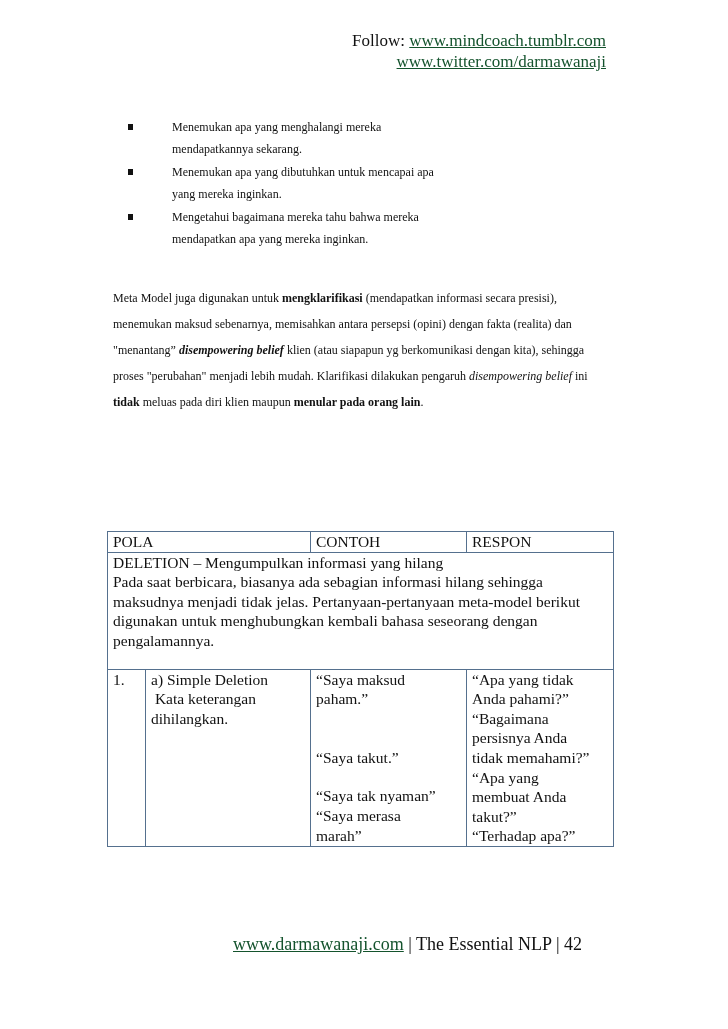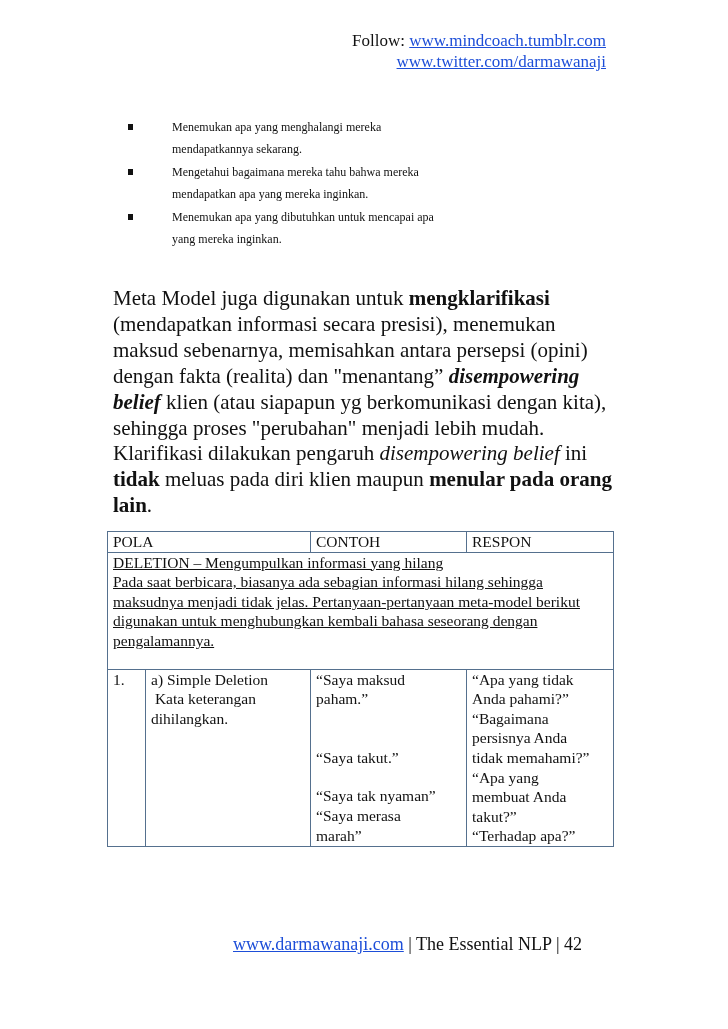--- a/index.html
+++ b/index.html
@@ -5,33 +5,33 @@
   html, body { margin: 0; padding: 0; background: #ffffff; }
   body {
     width: 728px; height: 1029px; position: relative; overflow: hidden;
     font-family: "Liberation Serif", "DejaVu Serif", serif;
     color: #111111;
   }
   .header {
     position: absolute; right: 122px; top: 30px; text-align: right;
     font-size: 17px; line-height: 21px;
   }
-  .link { color: #1d4ed8; text-decoration: underline; }
+  .link { color: #14532d; text-decoration: underline; }
   .bullets {
     position: absolute; left: 116px; top: 116px; width: 480px;
     margin: 0; padding: 0; list-style: none;
     font-size: 12px; line-height: 22.4px;
   }
   .bullets li { position: relative; padding-left: 56px; }
   .bullets li .bullet-icon {
     position: absolute; left: 12px; top: 8px; width: 5px; height: 6px; background: #111;
   }
   .para {
     position: absolute; left: 113px; top: 286px; width: 500px;
-    font-size: 21px; line-height: 25.9px; margin: 0;
+    font-size: 12px; line-height: 25.9px; margin: 0;
   }
   table.tbl {
     position: absolute; left: 107px; top: 531px; width: 507px;
     border-collapse: collapse; font-size: 15.5px; line-height: 19.6px; border-radius: 32px;
   }
   table.tbl td {
     border: 1.5px solid #55708e; vertical-align: top; padding: 0 4px 0 5px;
   }
   .c1 { width: 28px; }
   .c2 { width: 155px; }
@@ -56,41 +56,41 @@
 </div>
 
 <ul class="bullets">
   <li>
     <span class="bullet-icon"></span>
     <span>Menemukan apa yang menghalangi mereka</span><br>
     <span>mendapatkannya sekarang.</span>
   </li>
   <li>
     <span class="bullet-icon"></span>
-    <span>Mengetahui bagaimana mereka tahu bahwa mereka</span><br>
-    <span>mendapatkan apa yang mereka inginkan.</span>
+    <span>Menemukan apa yang dibutuhkan untuk mencapai apa</span><br>
+    <span>yang mereka inginkan.</span>
   </li>
   <li>
     <span class="bullet-icon"></span>
-    <span>Menemukan apa yang dibutuhkan untuk mencapai apa</span><br>
-    <span>yang mereka inginkan.</span>
+    <span>Mengetahui bagaimana mereka tahu bahwa mereka</span><br>
+    <span>mendapatkan apa yang mereka inginkan.</span>
   </li>
 </ul>
 
 <p class="para"><span>Meta Model juga digunakan untuk </span><b>mengklarifikasi</b><span> (mendapatkan informasi secara presisi), menemukan maksud sebenarnya, memisahkan antara persepsi (opini) dengan fakta (realita) dan "menantang” </span><b><i>disempowering belief</i></b><span> klien  (atau siapapun yg berkomunikasi dengan kita), sehingga proses "perubahan" menjadi lebih mudah. Klarifikasi dilakukan pengaruh </span><i>disempowering belief</i><span> ini </span><b>tidak</b><span> meluas pada diri klien maupun </span><b>menular pada orang lain</b><span>.</span></p>
 
 <table class="tbl">
   <tbody>
       <tr>
     <td colspan="2">POLA</td>
     <td>CONTOH</td>
     <td>RESPON</td>
   </tr>
   <tr>
-    <td colspan="4" style="padding-bottom:18px;text-decoration:underline;">
+    <td colspan="4" style="padding-bottom:18px;">
       <div>DELETION – Mengumpulkan informasi yang hilang</div>
       <div>Pada saat berbicara, biasanya ada sebagian informasi hilang sehingga maksudnya menjadi tidak jelas. Pertanyaan-pertanyaan meta-model berikut digunakan untuk menghubungkan kembali bahasa seseorang dengan pengalamannya.</div>
     </td>
   </tr>
   <tr>
     <td class="c1">1.</td>
     <td class="c2">
       <div>a) Simple Deletion</div>
       <div style="white-space:pre-wrap;"> Kata keterangan dihilangkan.</div>
     </td>

